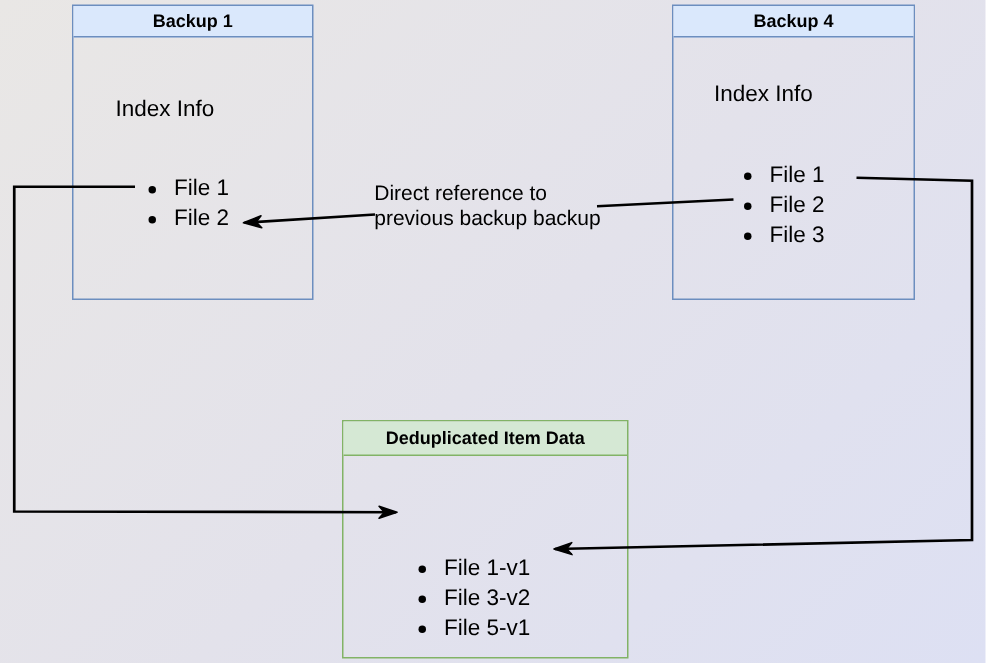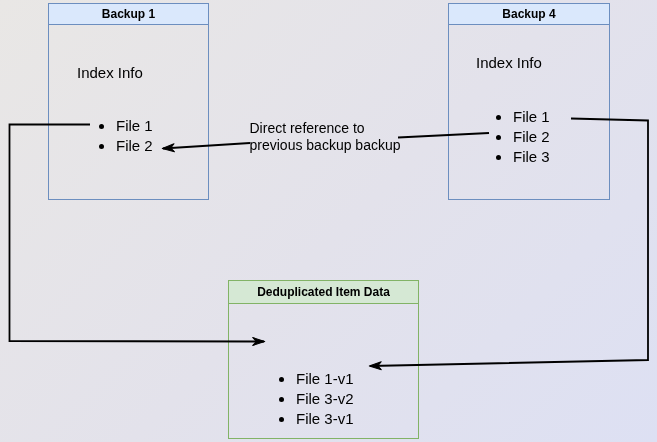--- a/index.html
+++ b/index.html
@@ -85,21 +85,21 @@
       </ul>
   </div>
 
   <div class="node node-green" id="node-dedup">
     <div class="node-header">
       <span>Deduplicated Item Data</span>
     </div>
     <ul class="items">
         <li>File 1-v1</li>
         <li>File 3-v2</li>
-        <li>File 3-v1</li>
+        <li>File 5-v1</li>
       </ul>
   </div>
 
   <svg class="arrows" width="657" height="442" viewBox="0 0 657 442">
     <defs>
       <marker id="ah" markerWidth="14" markerHeight="11" refX="12.3" refY="5" orient="auto" markerUnits="userSpaceOnUse">
         <path d="M 1 1 L 13 5 L 1 9 L 4.5 5 Z" fill="#000000" stroke="#000000" stroke-width="1" stroke-linejoin="round"></path>
       </marker>
     </defs>
 

